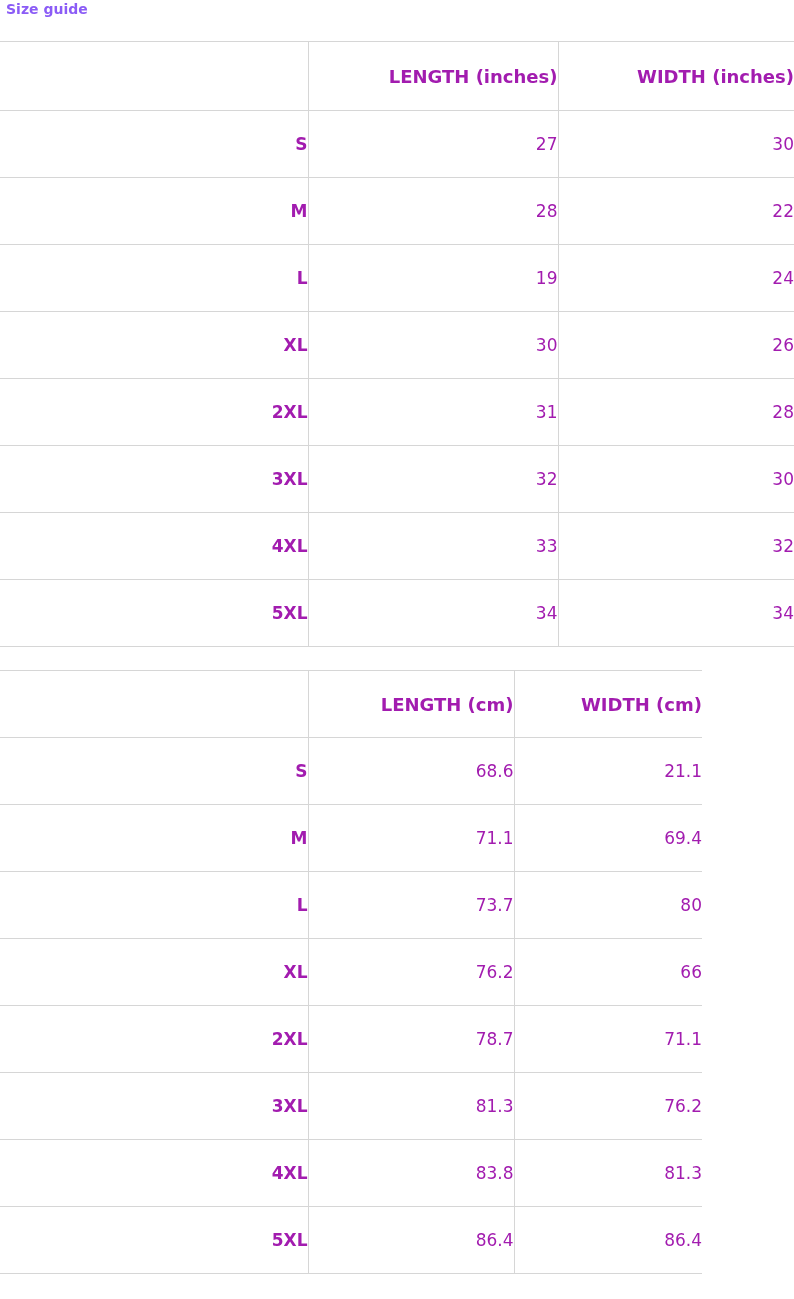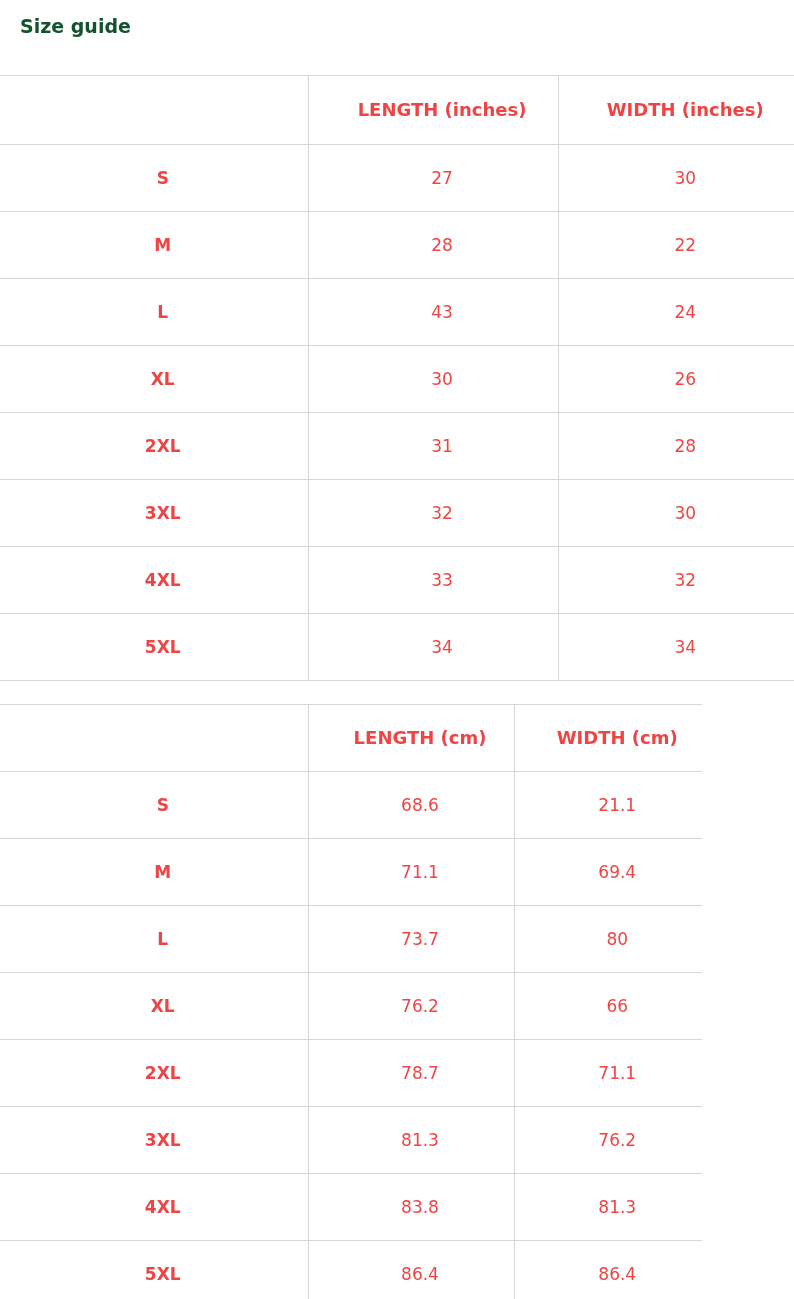--- a/index.html
+++ b/index.html
@@ -11,42 +11,42 @@
     width: 794px;
     font-family: "DejaVu Sans", "Liberation Sans", sans-serif;
     color: #111111;
   }
   .page {
     width: 794px;
     box-sizing: border-box;
     padding: 0 0 0 0;
   }
   .page-title {
-    font-size: 19px;
+    font-size: 14px;
     font-weight: bold;
-    margin: 16px;
+    margin: 2px;
     padding: 0 0 22px 4px;
     line-height: 1.1;
-    color: #14532d;
+    color: #8b5cf6;
   }
   table.size-table {
     border-collapse: collapse;
     table-layout: fixed;
     border-top: 1px solid #d6d6d6;
   }
   table.size-table td,
   table.size-table th {
     border-bottom: 1px solid #d6d6d6;
     border-right: 1px solid #d6d6d6;
-    text-align: center;
+    text-align: right;
     vertical-align: middle;
     padding: 0 0 0 18px;
     font-weight: normal;
     font-size: 17px;
-    color: #ef4444;
+    color: #a21caf;
     margin-top: 16px;
   }
   table.size-table td:last-child,
   table.size-table th:last-child {
     border-right: none;
   }
   table.size-table thead th {
     font-weight: bold;
     font-size: 18px;
     height: 68px;
@@ -109,21 +109,21 @@
         <td>27</td>
         <td>30</td>
       </tr>
       <tr>
         <th>M</th>
         <td>28</td>
         <td>22</td>
       </tr>
       <tr>
         <th>L</th>
-        <td>43</td>
+        <td>19</td>
         <td>24</td>
       </tr>
       <tr>
         <th>XL</th>
         <td>30</td>
         <td>26</td>
       </tr>
       <tr>
         <th>2XL</th>
         <td>31</td>

